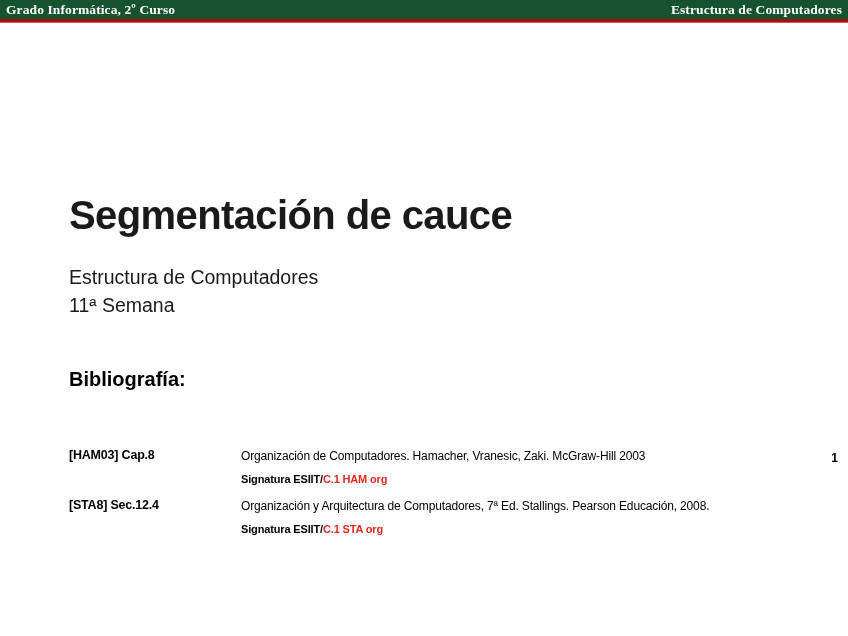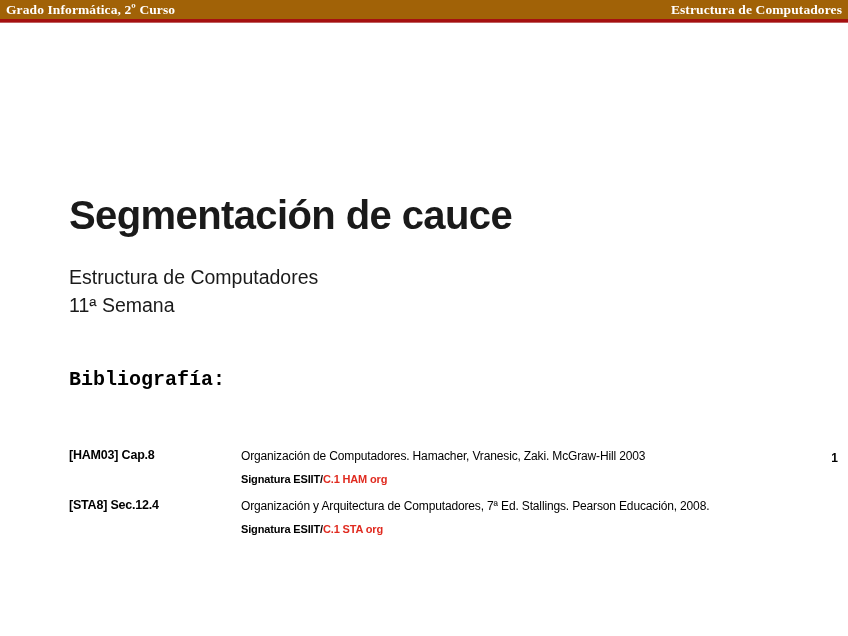--- a/index.html
+++ b/index.html
@@ -16,21 +16,21 @@
     color: #000000;
   }
 
   
   #header-bar {
     position: absolute;
     top: 0;
     left: 0;
     width: 848px;
     height: 19px;
-    background: #a16207;
+    background: #14532d;
     box-sizing: border-box;
   }
   #header-bar .hdr-text {
     position: absolute;
     top: 2px;
     font-family: "Liberation Serif", serif;
     font-weight: bold;
     font-size: 13.5px;
     color: #ffffff;
     letter-spacing: 0.1px;
@@ -87,21 +87,20 @@
   }
 
   #biblio-heading {
     position: absolute;
     left: 69px;
     top: 345px;
     font-size: 20px;
     font-weight: bold;
     color: #000000;
     white-space: nowrap;
-    font-family: Liberation Mono, monospace;
   }
 
   #biblio-list {
     position: absolute;
     left: 69px;
     top: 377px;
     width: 760px;
     margin-top: 48px;
   }
   .biblio-entry {

